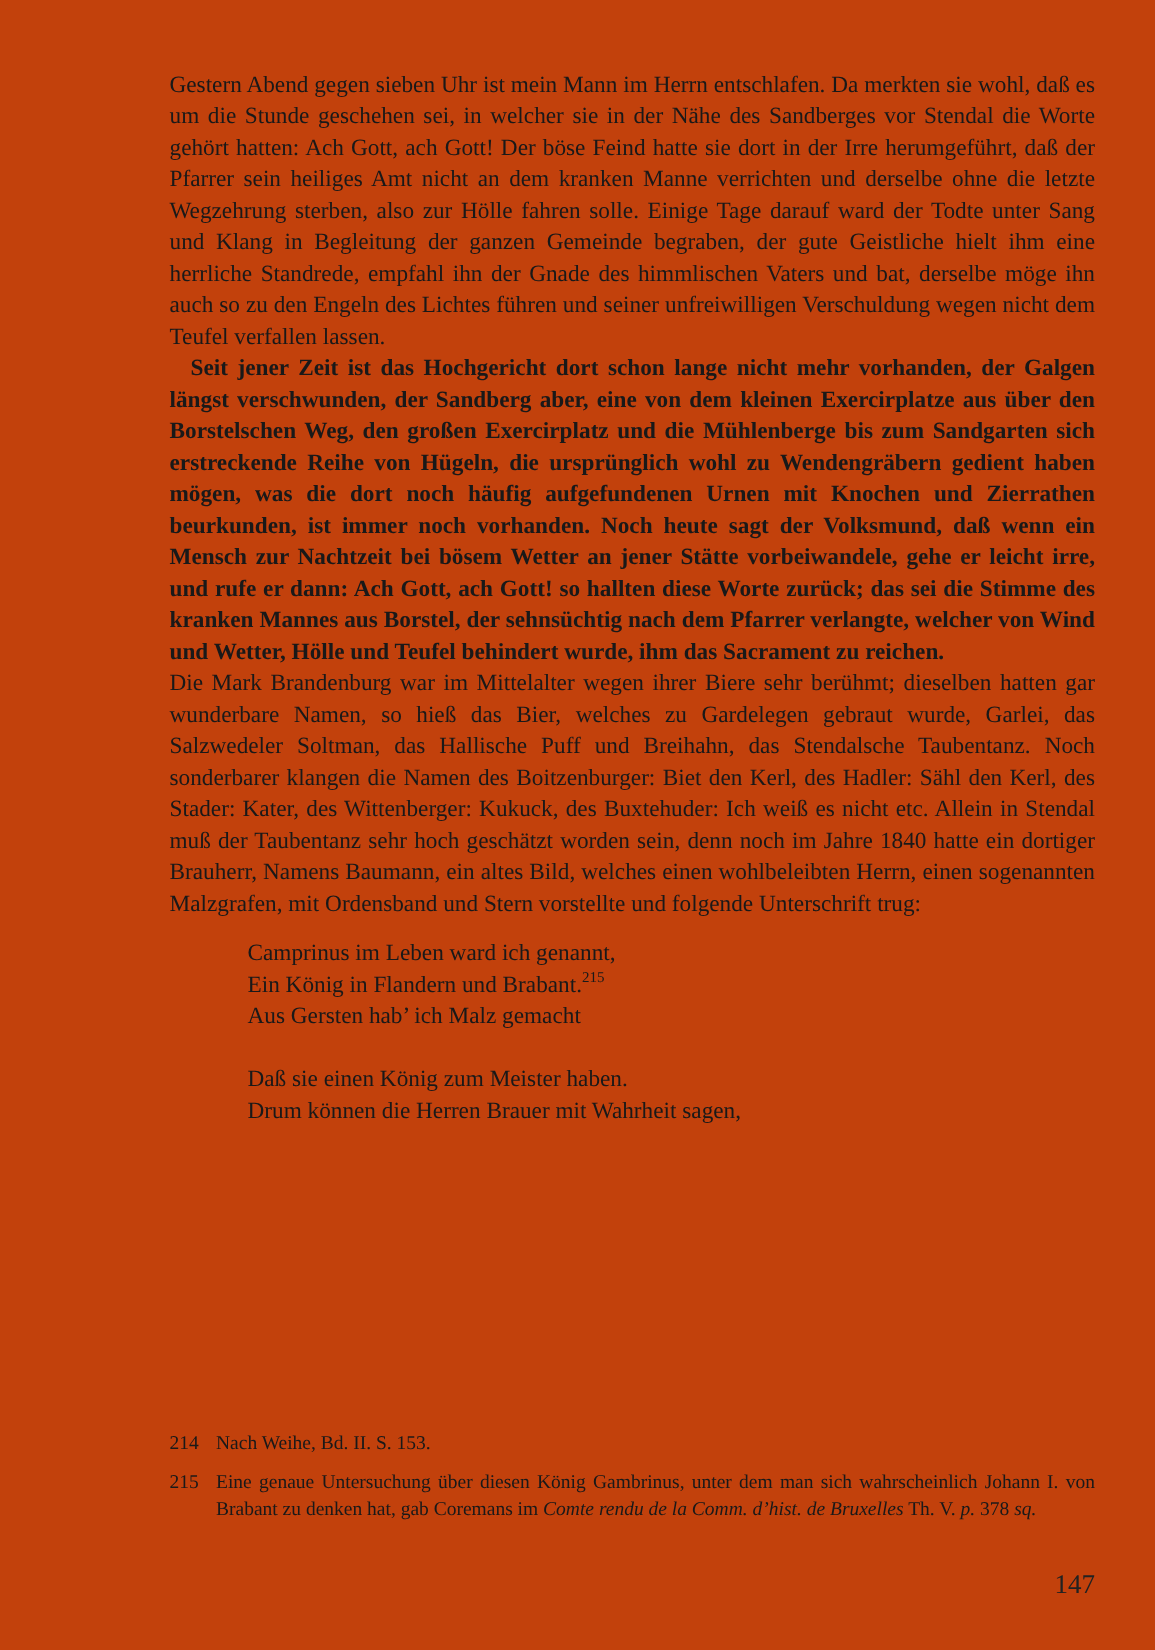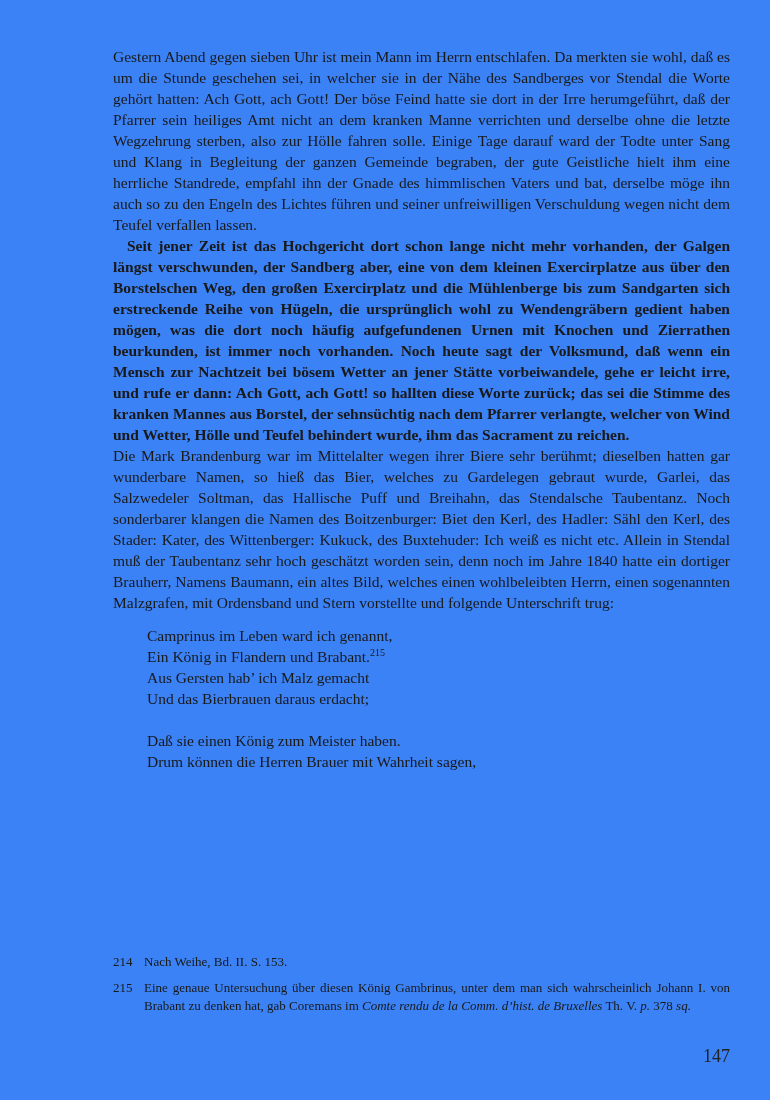--- a/index.html
+++ b/index.html
@@ -4,21 +4,21 @@
 <style>
   html, body {
     margin: 0;
     padding: 0;
     background: #ffffff;
   }
   .page {
     position: relative;
     width: 770px;
     height: 1100px;
-    background: #3b82f6;
+    background: #c2410c;
     font-family: "Liberation Serif", "DejaVu Serif", serif;
     color: #191919;
     overflow: hidden;
   }
   .content {
     position: absolute;
     left: 113px;
     top: 46px;
     width: 617px;
     font-size: 15.5px;
@@ -40,21 +40,21 @@
     line-height: 21px;
   }
   sup {
     font-size: 10px;
     line-height: 0;
     vertical-align: super;
     font-weight: bold;
   }
   .poem {
     margin-top: 12px;
-    margin-left: 34px;
+    margin-left: 52px;
   }
   .poem-line {
     line-height: 21px;
   }
   .poem-line sup {
     font-weight: normal;
   }
   .stanza-2 {
     margin-top: 21px;
   }
@@ -101,21 +101,20 @@
     <p class="body-par indent">Seit jener Zeit ist das Hochgericht dort schon lange nicht mehr vorhanden, der Galgen längst verschwunden, der Sandberg aber, eine von dem kleinen Exercirplatze aus über den Borstelschen Weg, den großen Exercirplatz und die Mühlenberge bis zum Sandgarten sich erstreckende Reihe von Hügeln, die ursprünglich wohl zu Wendengräbern gedient haben mögen, was die dort noch häufig aufgefundenen Urnen mit Knochen und Zierrathen beurkunden, ist immer noch vorhanden. Noch heute sagt der Volksmund, daß wenn ein Mensch zur Nachtzeit bei bösem Wetter an jener Stätte vorbeiwandele, gehe er leicht irre, und rufe er dann: Ach Gott, ach Gott! so hallten diese Worte zurück; das sei die Stimme des kranken Mannes aus Borstel, der sehnsüchtig nach dem Pfarrer verlangte, welcher von Wind und Wetter, Hölle und Teufel behindert wurde, ihm das Sacrament zu reichen.</p>
 
 
     <p class="body-par">Die Mark Brandenburg war im Mittelalter wegen ihrer Biere sehr berühmt; dieselben hatten gar wunderbare Namen, so hieß das Bier, welches zu Gardelegen gebraut wurde, Garlei, das Salzwedeler Soltman, das Hallische Puff und Breihahn, das Stendalsche Taubentanz. Noch sonderbarer klangen die Namen des Boitzenburger: Biet den Kerl, des Hadler: Sähl den Kerl, des Stader: Kater, des Wittenberger: Kukuck, des Buxtehuder: Ich weiß es nicht etc. Allein in Stendal muß der Taubentanz sehr hoch geschätzt worden sein, denn noch im Jahre 1840 hatte ein dortiger Brauherr, Namens Baumann, ein altes Bild, welches einen wohlbeleibten Herrn, einen sogenannten Malzgrafen, mit Ordensband und Stern vorstellte und folgende Unterschrift trug:</p>
 
     <div class="poem">
       <div class="stanza">
         <div class="poem-line">Camprinus im Leben ward ich genannt,</div>
         <div class="poem-line"><span>Ein König in Flandern und Brabant.</span><sup>215</sup></div>
         <div class="poem-line">Aus Gersten hab’ ich Malz gemacht</div>
-        <div class="poem-line">Und das Bierbrauen daraus erdacht;</div>
       </div>
       <div class="stanza stanza-2">
         <div class="poem-line">Daß sie einen König zum Meister haben.</div>
         <div class="poem-line">Drum können die Herren Brauer mit Wahrheit sagen,</div>
       </div>
     </div>
 
   </div>
 
   <div class="footnotes">

